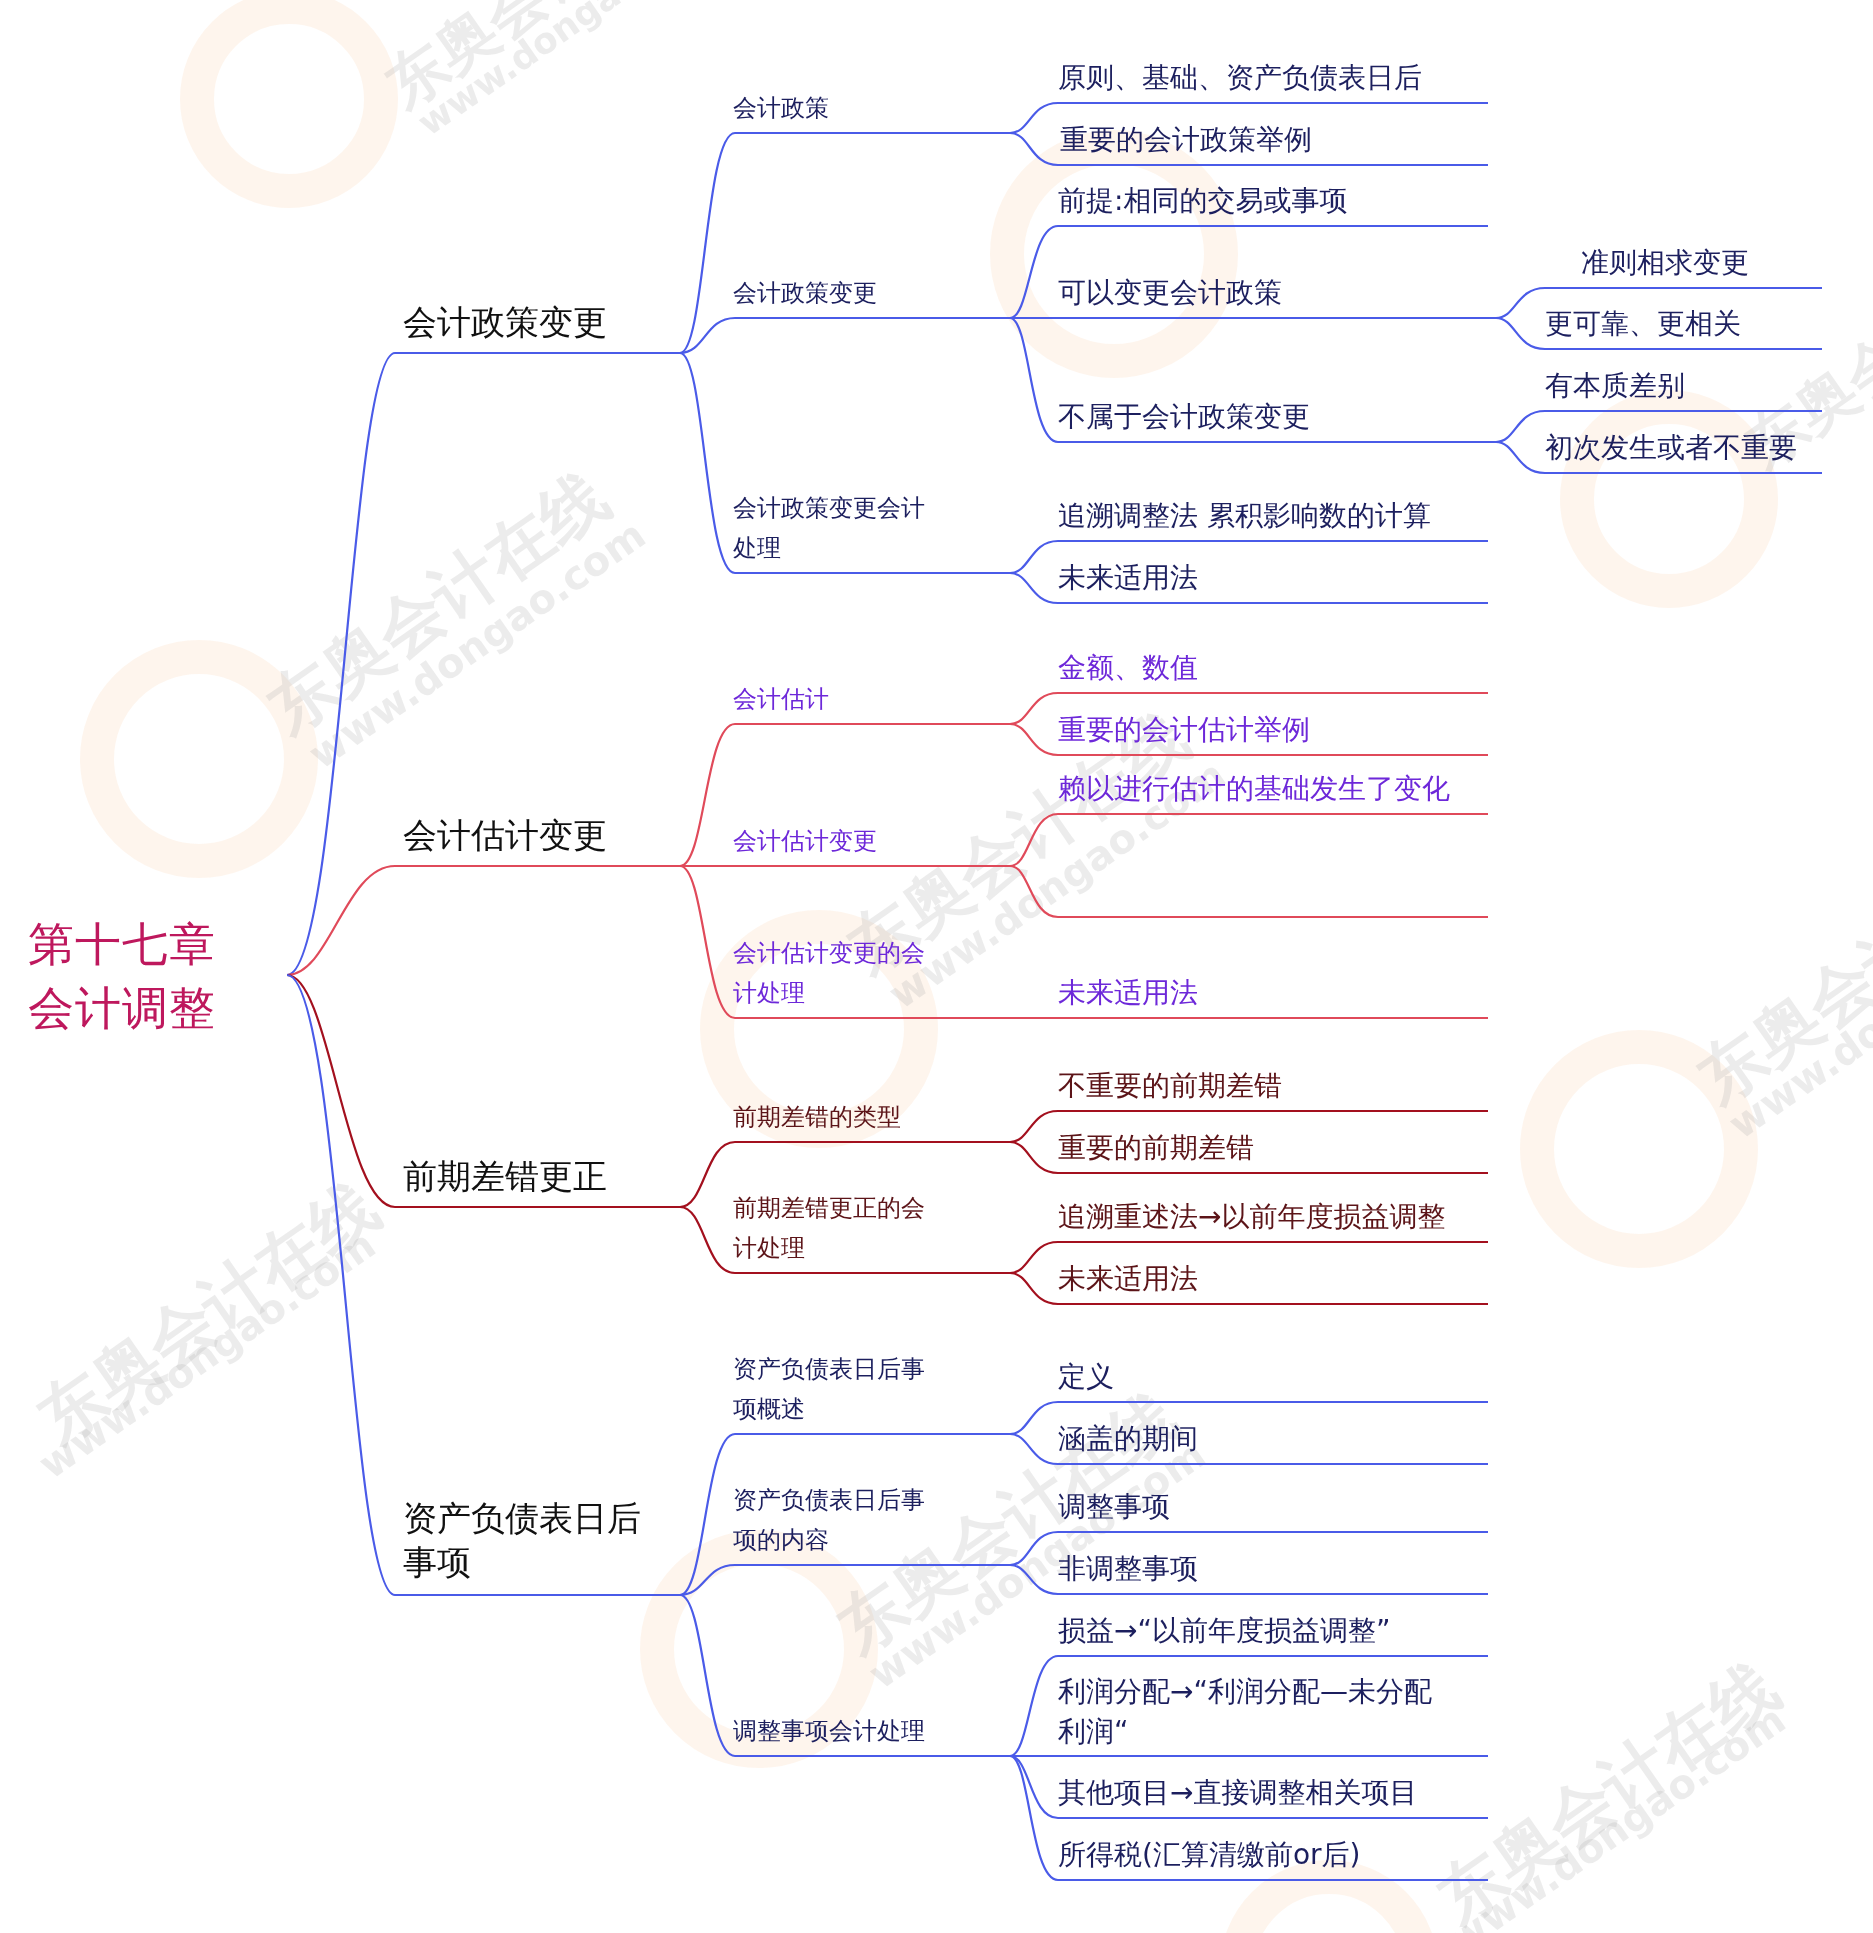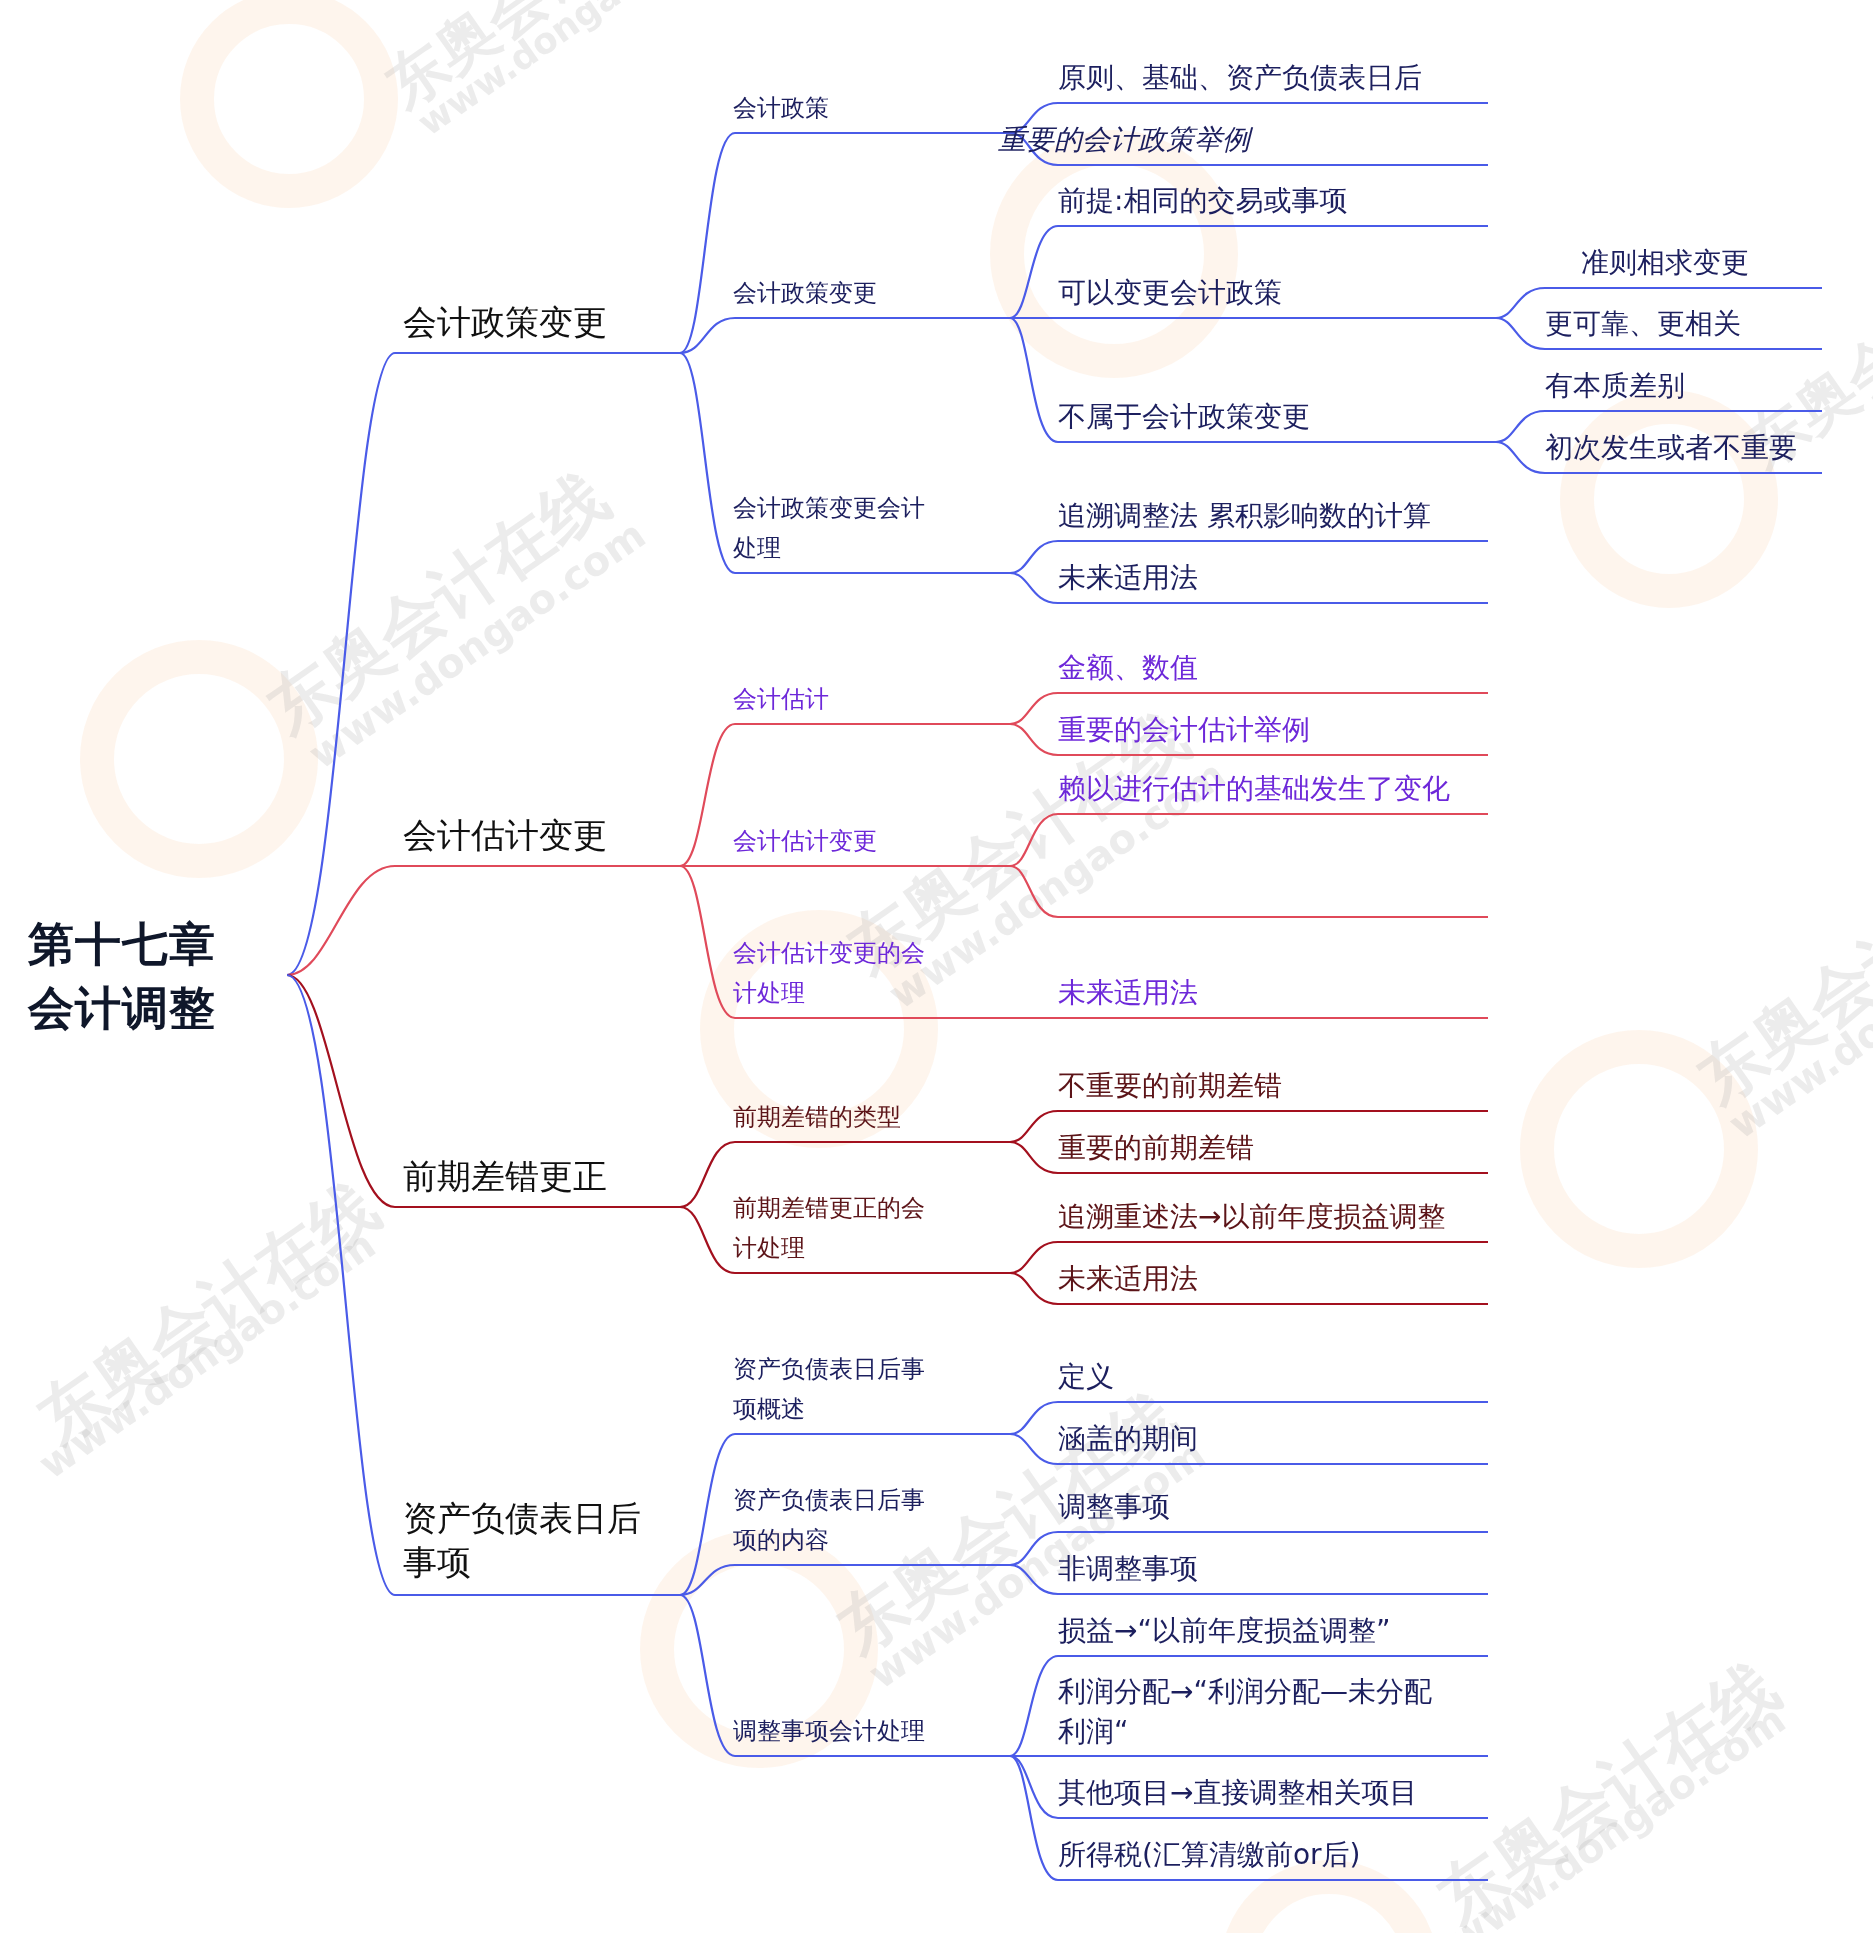--- a/index.html
+++ b/index.html
@@ -2,21 +2,21 @@
 <html><head>
 <meta charset="utf-8">
 <style>
   html, body { margin:0; padding:0; background:#ffffff; }
   #canvas { position:relative; width:1873px; height:1933px; overflow:hidden; background:#ffffff; font-family:"DejaVu Sans","Liberation Sans",sans-serif; }
   #wires { position:absolute; left:0; top:0; width:1873px; height:1933px; }
   .wm { position:absolute; pointer-events:none; }
   .wm-ring { position:absolute; border-radius:50%; border:34px solid rgba(247,190,140,0.16); }
   .wm-text { position:absolute; color:rgba(170,170,170,0.22); font-weight:bold; white-space:nowrap; transform:rotate(-35deg); transform-origin:left top; }
   .node { position:absolute; white-space:pre-line; }
-  .root { left:28px; top:912px; font-size:46px; font-weight:bold; color:#0f172a; line-height:64px; letter-spacing:1px; }
+  .root { left:28px; top:912px; font-size:46px; font-weight:normal; color:#be185d; line-height:64px; letter-spacing:1px; }
   .l1 { font-size:34px; color:#111; line-height:44px; }
   .l2 { font-size:24px; line-height:40px; }
   .l3 { font-size:28px; line-height:40px; }
   .l4 { font-size:28px; line-height:40px; }
   .blue { color:#1c1f5e; }
   .red { color:#6d28d9; }
   .dred { color:#5c1418; }
 </style>
 </head>
 <body>
@@ -136,21 +136,21 @@
   <div class="node l2 dred" style="left:733px;top:1188px;">前期差错更正的会
 计处理</div>
 
   <div class="node l2 blue" style="left:733px;top:1349px;">资产负债表日后事
 项概述</div>
   <div class="node l2 blue" style="left:733px;top:1480px;">资产负债表日后事
 项的内容</div>
   <div class="node l2 blue" style="left:733px;top:1711px;">调整事项会计处理</div>
 
   <div class="node l3 blue" style="left:1058px;top:58px;">原则、基础、资产负债表日后</div>
-  <div class="node l3 blue" style="left:998px;top:120px;font-style:italic;">重要的会计政策举例</div>
+  <div class="node l3 blue" style="left:1060px;top:120px;">重要的会计政策举例</div>
   <div class="node l3 blue" style="left:1058px;top:181px;">前提:相同的交易或事项</div>
   <div class="node l3 blue" style="left:1058px;top:273px;">可以变更会计政策</div>
   <div class="node l3 blue" style="left:1058px;top:397px;">不属于会计政策变更</div>
   <div class="node l3 blue" style="left:1058px;top:496px;">追溯调整法 累积影响数的计算</div>
   <div class="node l3 blue" style="left:1058px;top:558px;">未来适用法</div>
 
   <div class="node l4 blue" style="left:1545px;top:243px;margin-left:36px;">准则相求变更</div>
   <div class="node l4 blue" style="left:1545px;top:304px;">更可靠、更相关</div>
   <div class="node l4 blue" style="left:1545px;top:366px;">有本质差别</div>
   <div class="node l4 blue" style="left:1545px;top:428px;">初次发生或者不重要</div>

